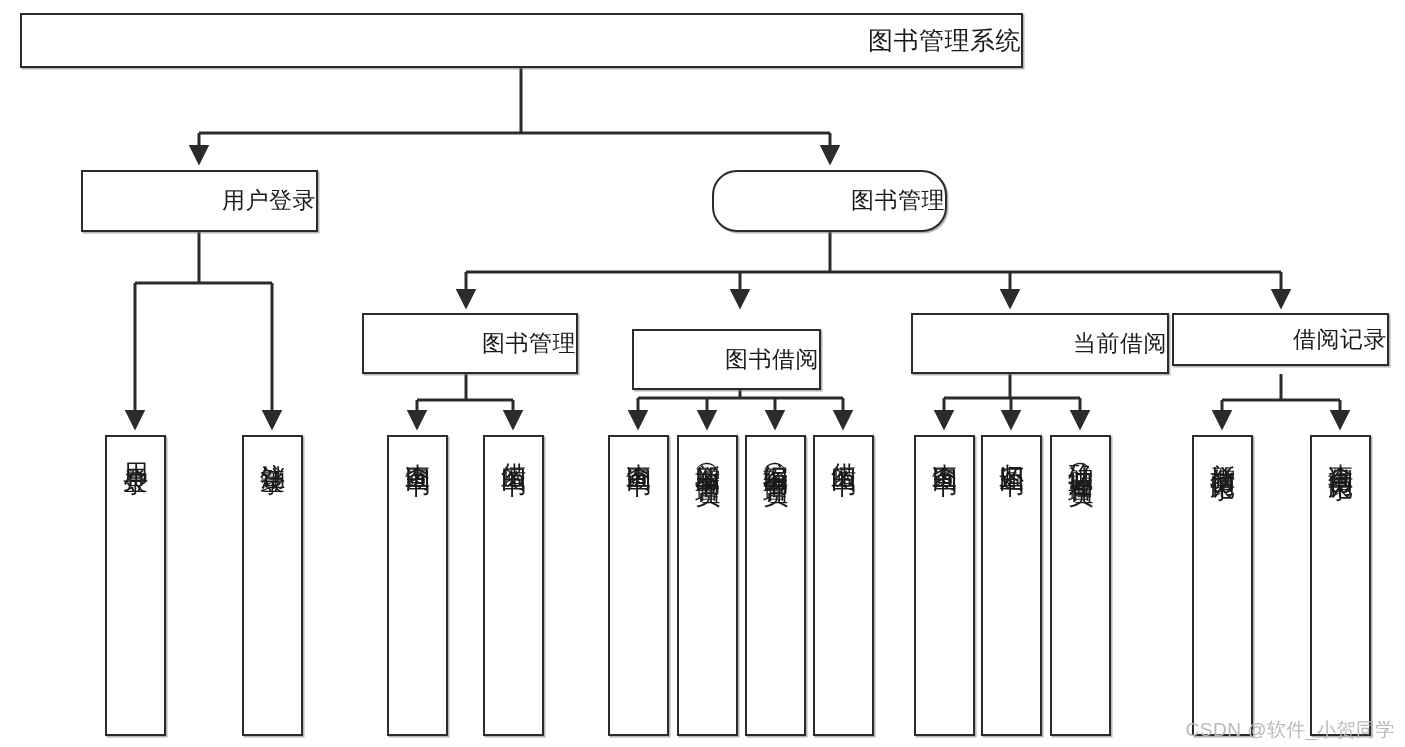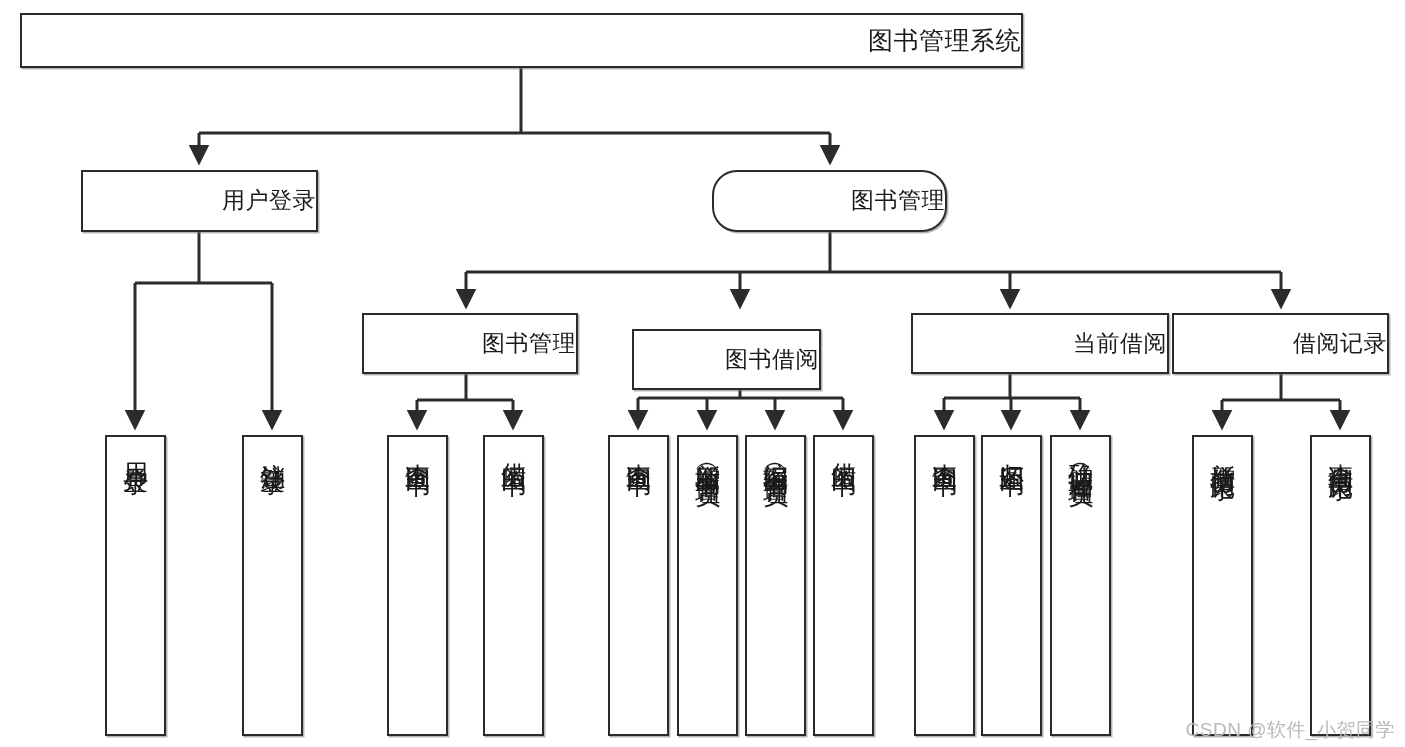--- a/index.html
+++ b/index.html
@@ -145,21 +145,21 @@
   </div>
 
   <div class="node level3" style="left:632px; top:329px; width:189px; height:61px;">
     <span class="label">图书借阅</span>
   </div>
 
   <div class="node level3" style="left:903px; top:313px; width:258px; height:61px;margin-left:8px;">
     <span class="label">当前借阅</span>
   </div>
 
-  <div class="node level3" style="left:1172px; top:313px; width:217px; height:61px;">
+  <div class="node level3" style="left:1172px; top:313px; width:217px; height:53px;">
     <span class="label">借阅记录</span>
   </div>
 
   <div class="node leaf" style="left:105px; top:435px; width:61px; height:301px;">
     <span class="label">用户登录</span>
   </div>
 
   <div class="node leaf" style="left:242px; top:435px; width:61px; height:301px;">
     <span class="label">注销登录</span>
   </div>

